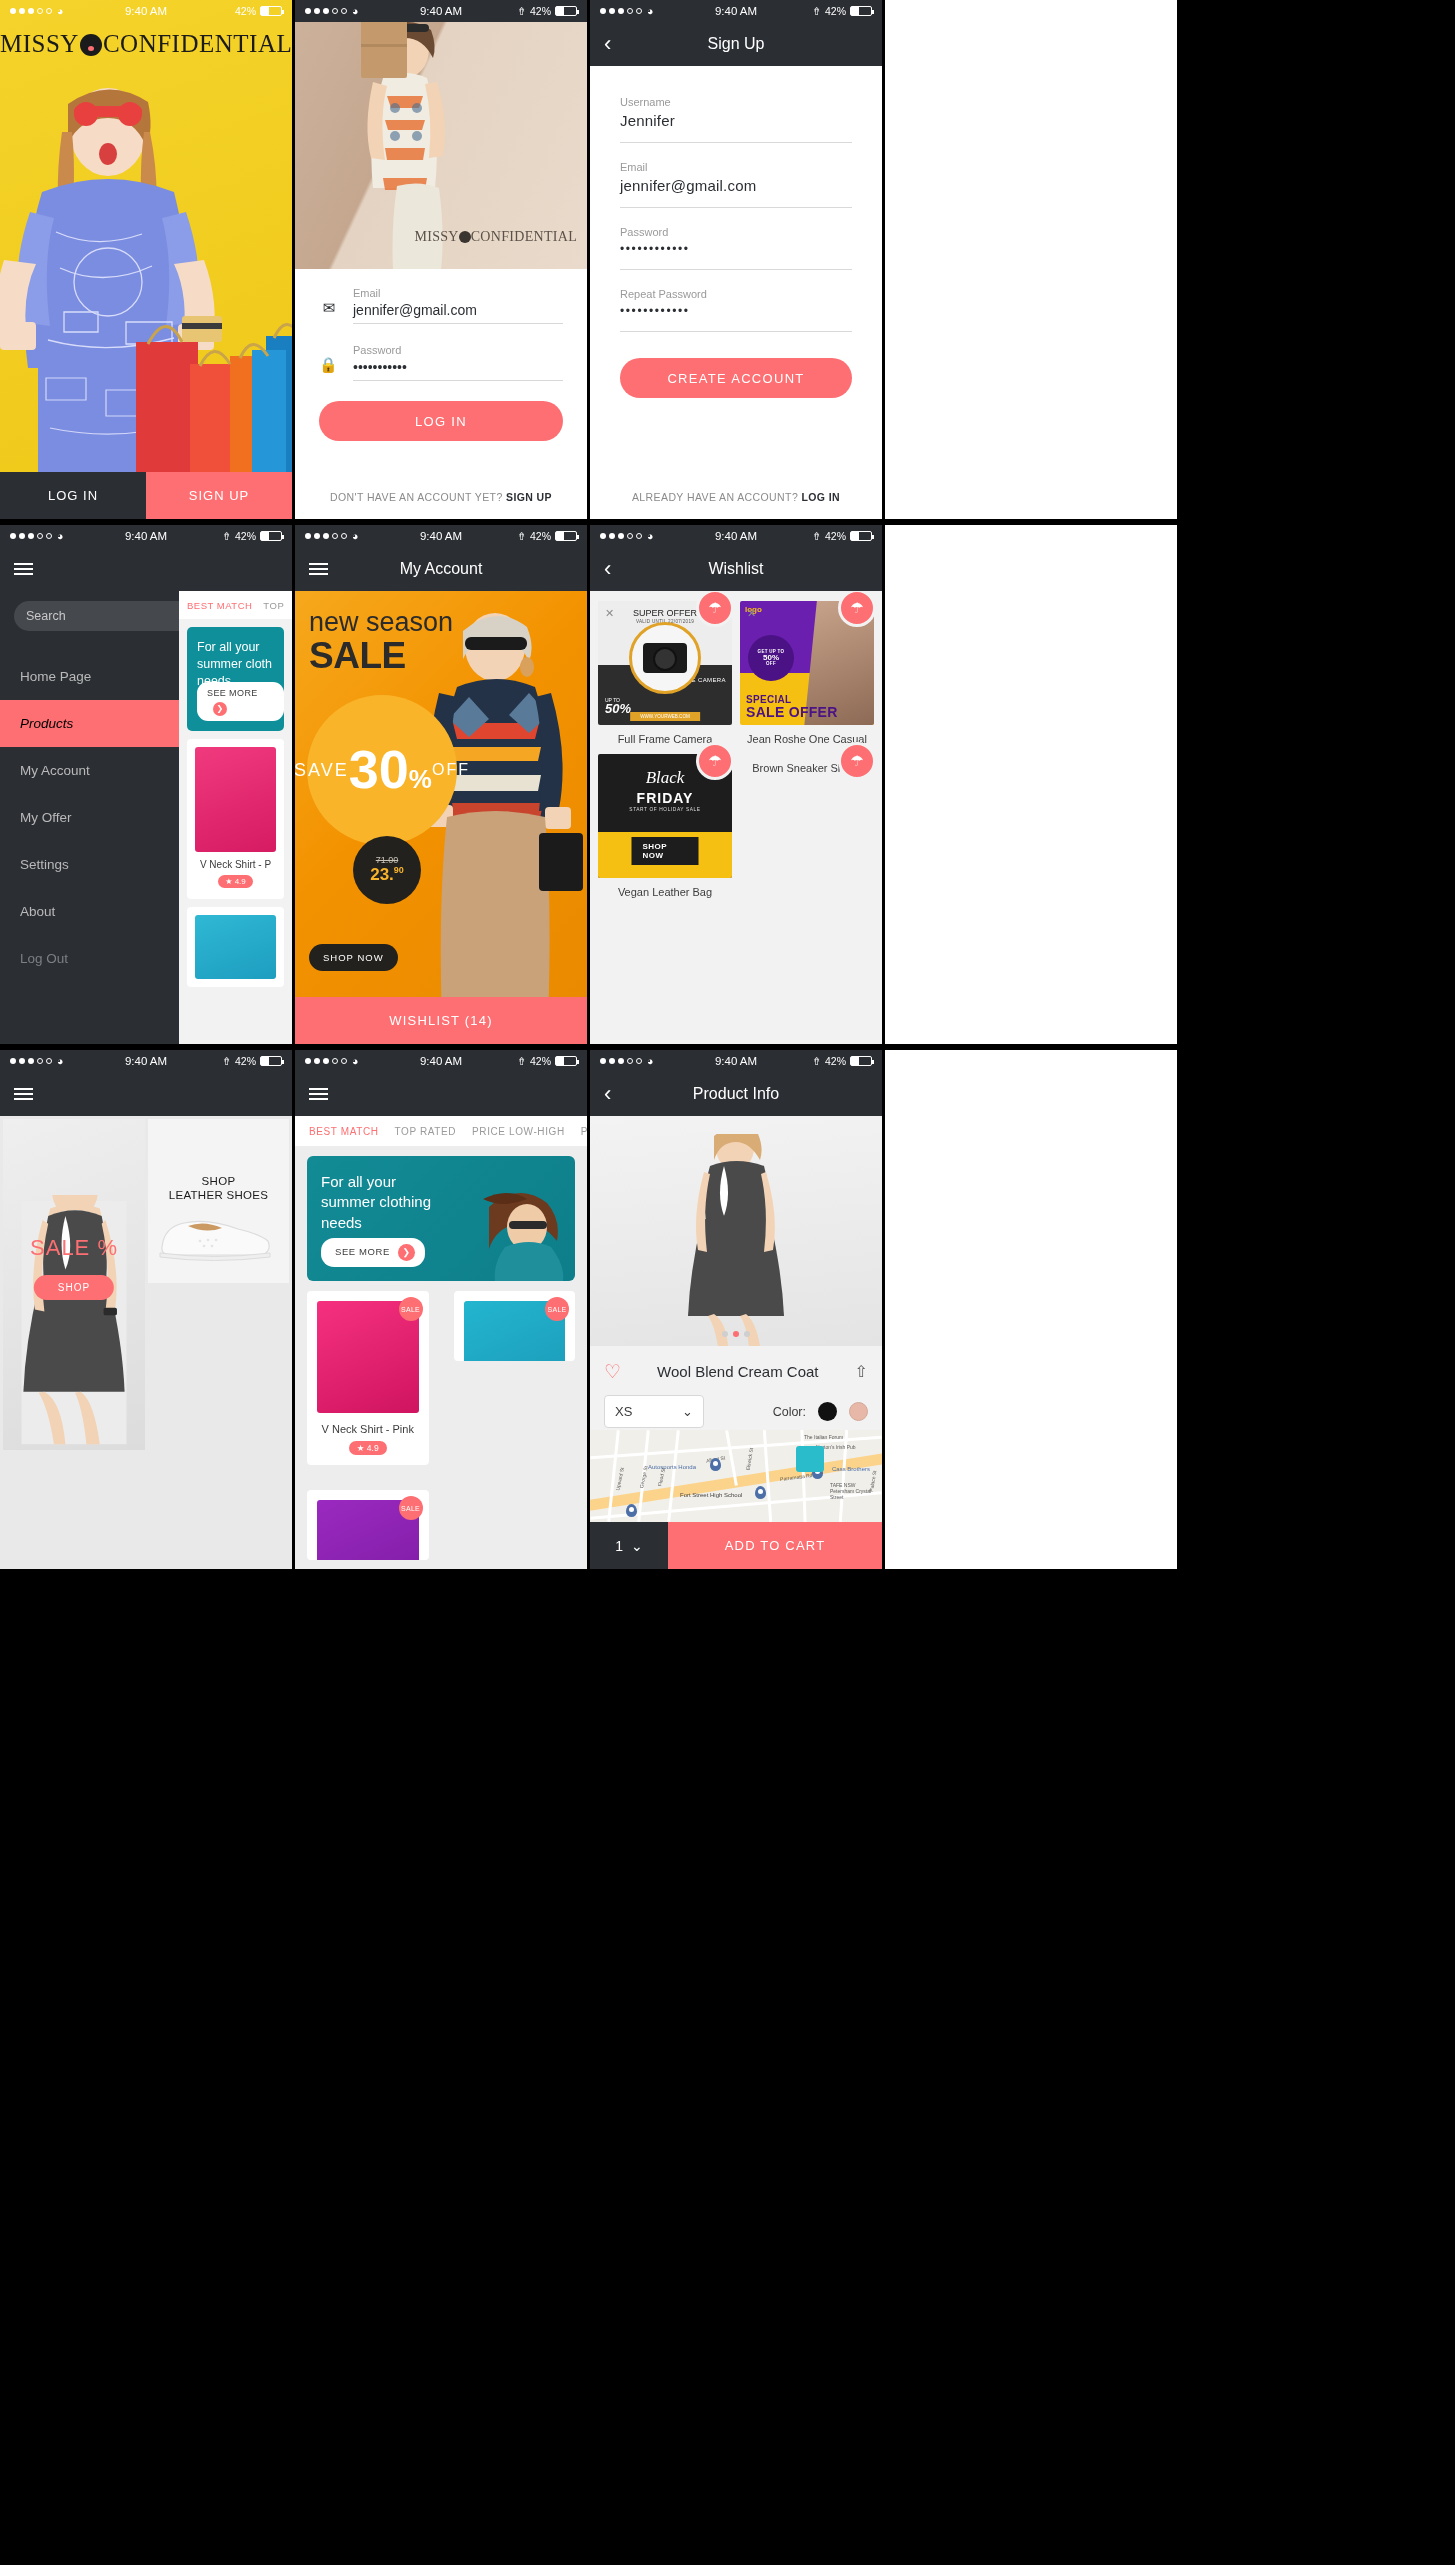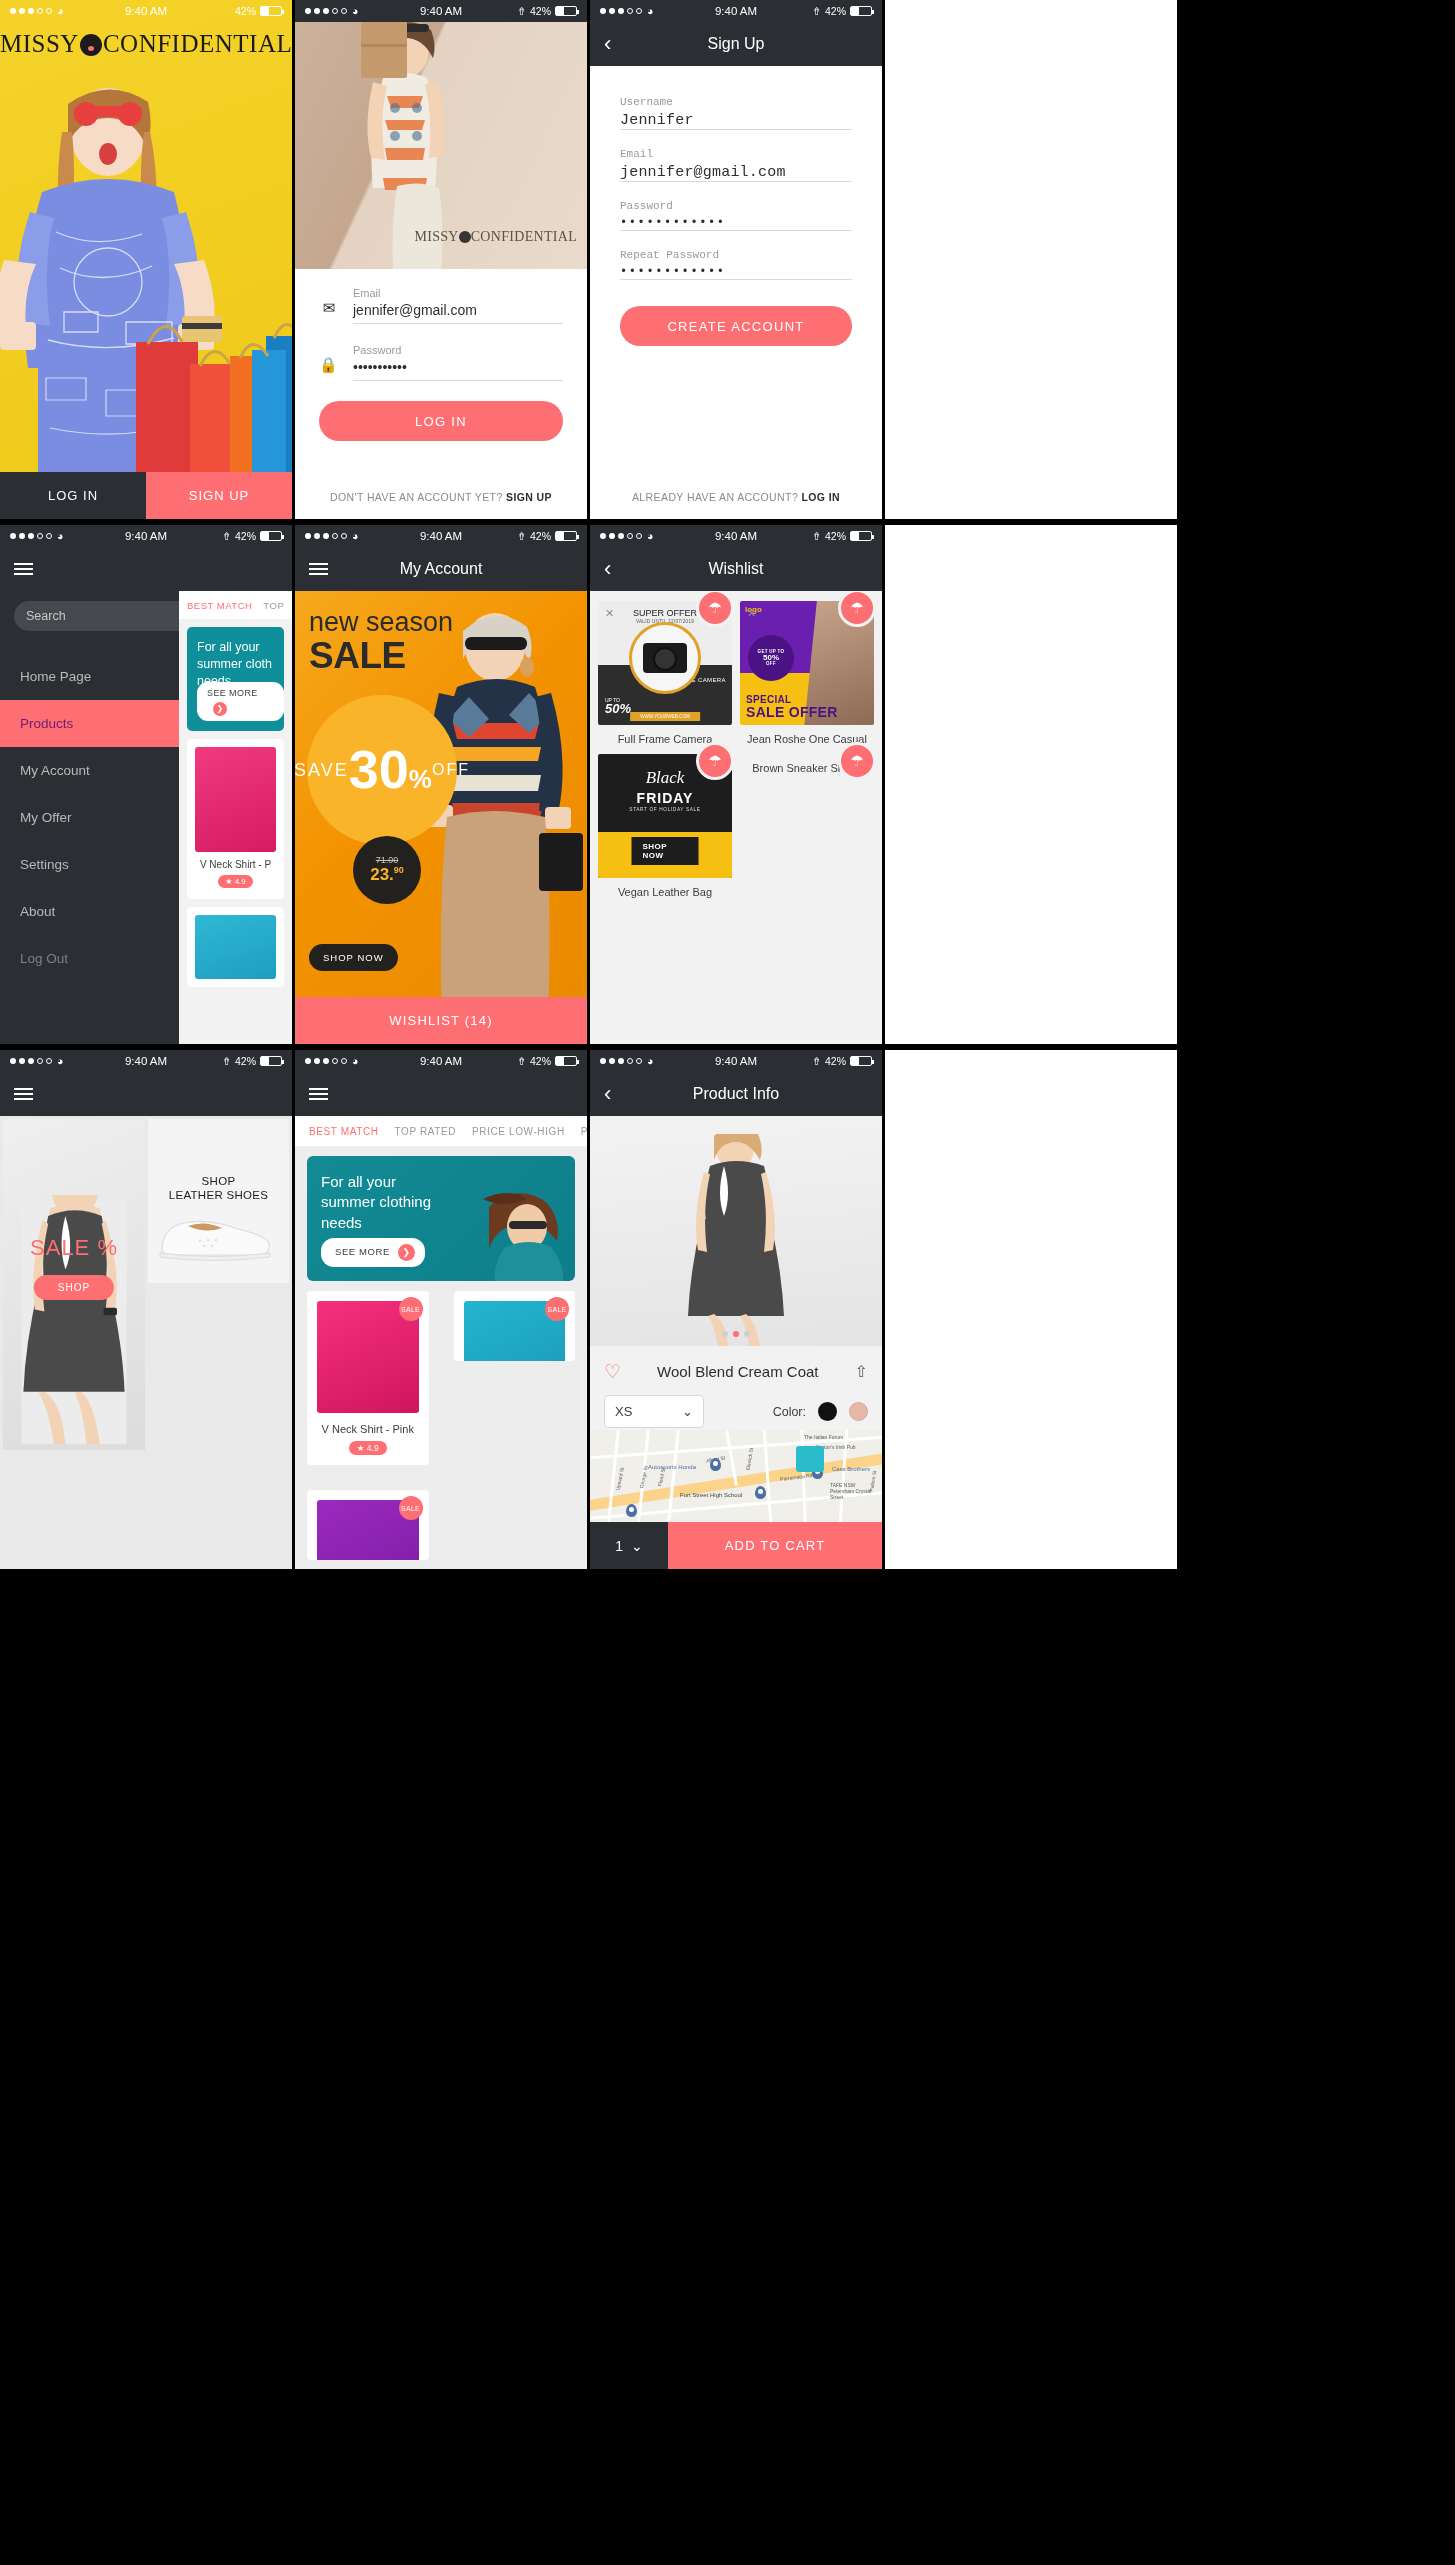--- a/index.html
+++ b/index.html
@@ -89,36 +89,36 @@
     height:40px; border-radius:20px; background:#fd6f72; color:#fff;
     display:flex; align-items:center; justify-content:center;
     font-size:13px; letter-spacing:1.3px; margin: 20px 0 0 0;
   }
   .footnote { text-align:center; font-size:10.5px; color:#8b8b8b; letter-spacing:.4px; position:absolute; left:0; right:0; bottom:16px; }
   .footnote b { color:#2b2e33; font-weight:700; }
 
   
   .p3 { background:#fff; }
   .p3 .form { padding: 30px 30px 0 30px; }
-  .p3 .f { margin-bottom: 18px; border-bottom:1px solid #d9d9d9; padding-bottom:0;font-family:Liberation Mono, monospace;}
+  .p3 .f { margin-bottom: 18px; border-bottom:1px solid #d9d9d9; padding-bottom:13px;}
   .p3 .lbl { font-size:11px; color:#9a9a9a; margin-bottom:4px; }
   .p3 .val { font-size:15px; color:#2b2e33; letter-spacing:.2px;}
   .p3 .val.dots { letter-spacing:1.6px; font-size:12px; }
 
   
   .p4 { background:#2b2e33; }
   .p4 .searchwrap { padding: 10px 14px 0 14px; }
   .p4 .search {
     height:30px; border-radius:15px; background:#45484d;
     display:flex; align-items:center; padding: 0 12px; color:#c8c8c8; font-size:12.5px;
   }
   .p4 .search .mag { margin-left:auto; font-size:13px; }
   .p4 .menu { margin-top: 22px; }
   .p4 .mi { height:47px; display:flex; align-items:center; padding-left:20px; font-size:13.5px; color:#b9b9b9; }
-  .p4 .mi.active { background:#fd6f72; color:#701a75; }
+  .p4 .mi.active { background:#fd6f72; color:#000000;font-style:italic; }
   .p4 .mi.dim { color:#7c7f84; }
   .p4 .peek { position:absolute; right:0; top:66px; bottom:0; width:113px; background:#f2f2f2; padding-top:0; }
   .p4 .peek .tabs { height:28px; background:#fff; display:flex; align-items:center; gap:11px; padding-left:8px; font-size:9.5px; letter-spacing:.5px; white-space:nowrap;}
   .p4 .peek .tabs .t2{color:#9a9a9a;}
   .p4 .promo { margin:8px; background:#0e8f99; border-radius:5px; height:104px; padding:12px 10px; color:#fff; font-size:12.5px; line-height:1.35; position:relative;}
   .p4 .promo .sm { position:absolute; left:10px; bottom:10px; background:#fff; color:#3c3c3c; font-size:9px; letter-spacing:.4px; padding:5px 10px; border-radius:11px; }
   .p4 .promo .sm .arw{display:inline-block;width:14px;height:14px;border-radius:50%;background:#fd6f72;color:#fff;text-align:center;line-height:14px;margin-left:6px;vertical-align:-3px;font-size:8px;}
   .p4 .card { margin:8px; background:#fff; border-radius:4px; height:160px; padding:8px; text-align:center; position:relative; }
   .p4 .card .img{height:105px;background:linear-gradient(160deg,#f03a7e,#d61b63);border-radius:3px;}
   .p4 .card .nm{font-size:10px;color:#3c3c3c;margin-top:7px;}

